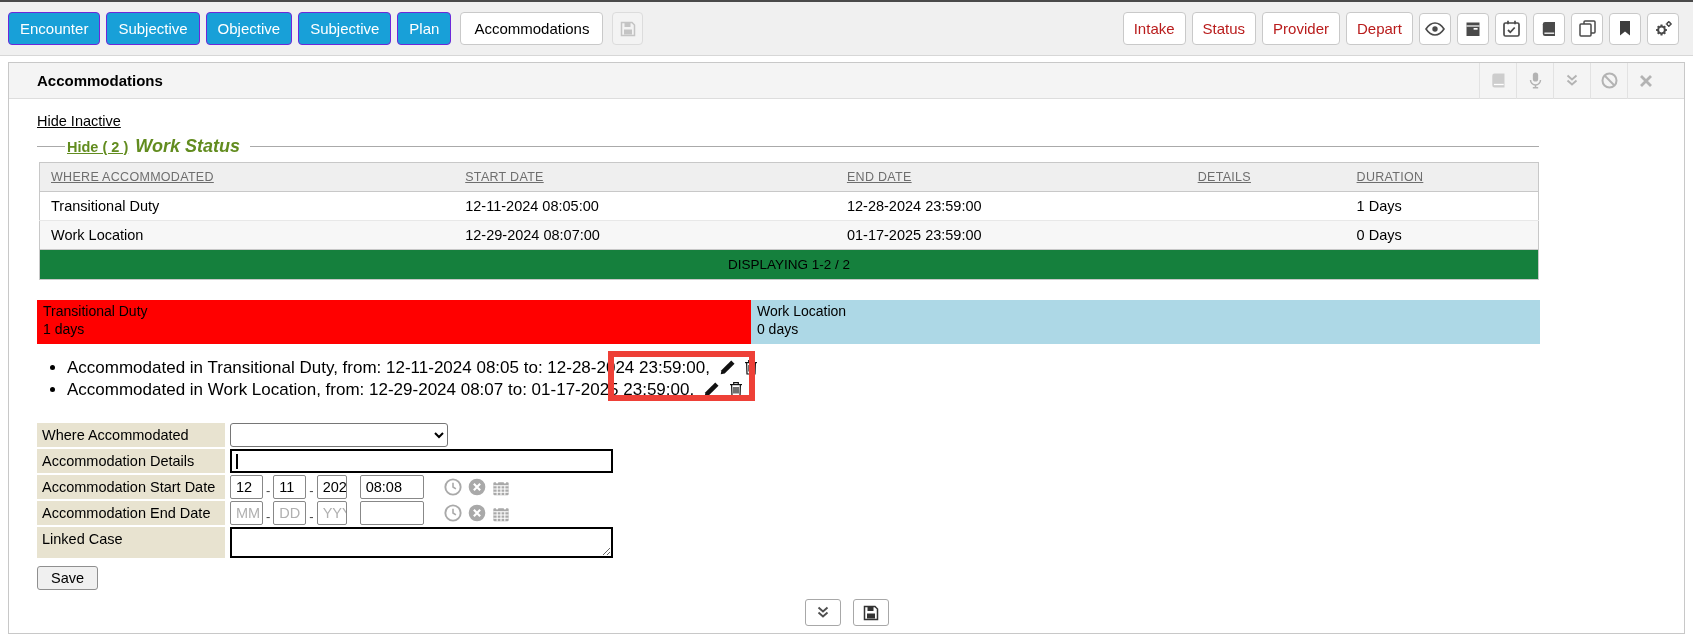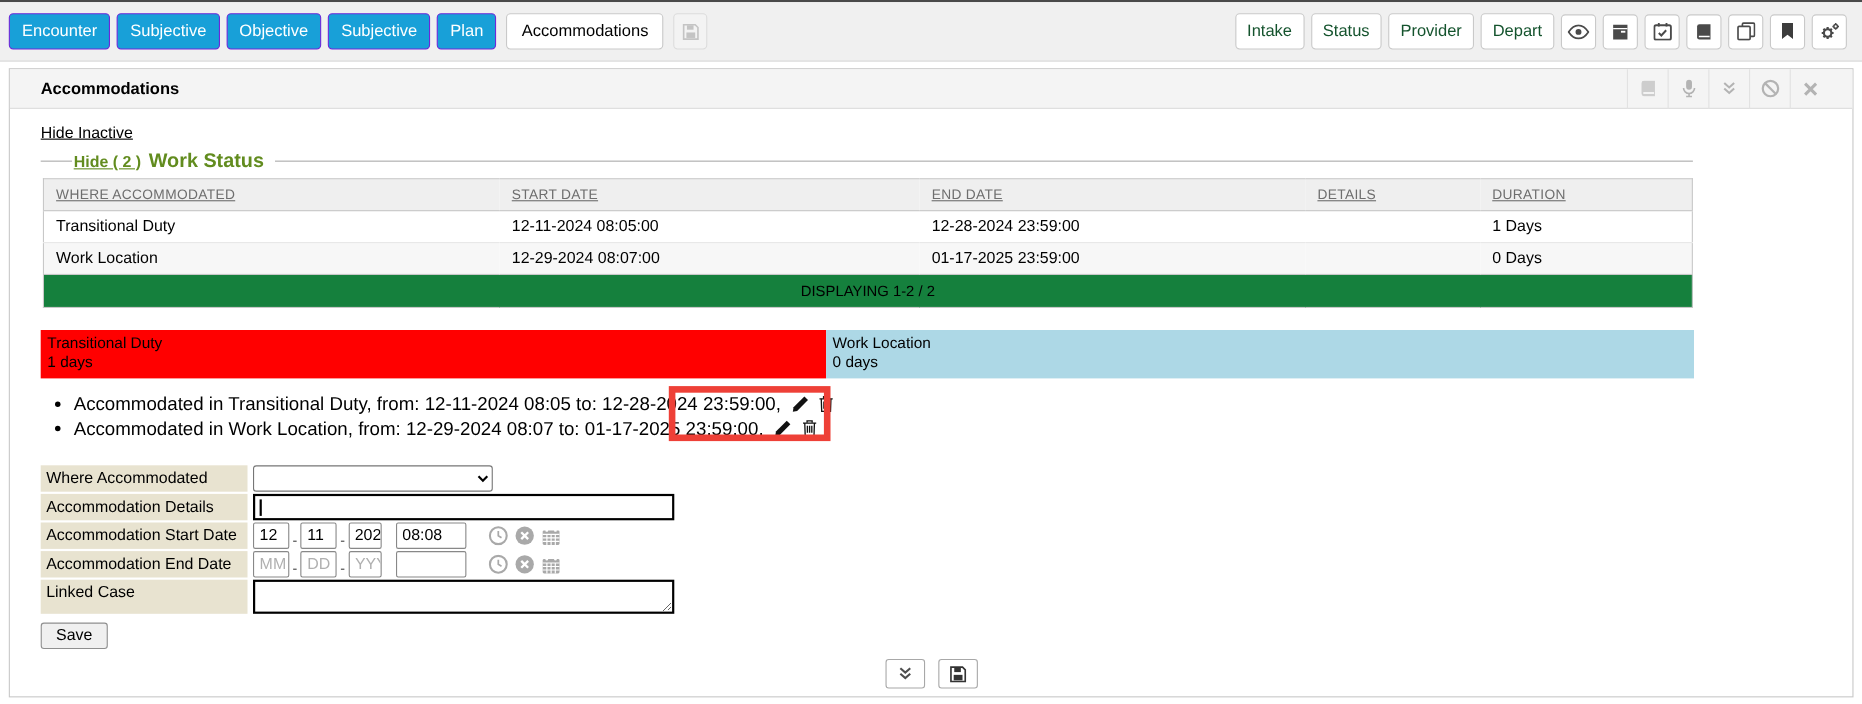--- a/index.html
+++ b/index.html
@@ -22,21 +22,21 @@
   .tab-btn {
     background:#fff; border:1px solid #c9c9c9; color:#000; font-size:15px;
     padding:7px 13px; border-radius:4px; margin-left:3px;
   }
   .tab-save-btn {
     background:#f3f3f3; border:1px solid #dcdcdc; color:#c4c4c4; border-radius:4px;
     width:31px; height:33px; display:flex; align-items:center; justify-content:center; margin-left:3px;
   }
   .tb-right { display:flex; align-items:center; gap:6px; }
   .role-btn {
-    background:#fff; border:1px solid #c9c9c9; color:#14532d; font-size:15px;
+    background:#fff; border:1px solid #c9c9c9; color:#b91c1c; font-size:15px;
     padding:7px 10px; border-radius:4px; font-family:"Liberation Sans",sans-serif;
   }
   .icon-btn {
     background:#fff; border:1px solid #c9c9c9; border-radius:4px; width:32px; height:32px;
     display:flex; align-items:center; justify-content:center; color:#4a4a4a;
   }
   
   .panel {
     margin:6px 8px 0 8px; border:1px solid #c8c8c8; background:#fff; height:572px; position:relative;
   }
@@ -52,21 +52,21 @@
   }
   .ph-icon.dim { color:#cdcdcd; }
   .content { padding:12px 28px 0 28px; }
   .hide-inactive {
     display:inline-block; color:#000; text-decoration:underline; font-size:14.5px; margin:2px 0 7px 0; cursor:pointer;
   }
   
   .ws-fieldset { margin:0; padding:0 0 0 2px; border:none; border-top:1px solid #aaa; width:1502px; }
   .ws-legend { padding:0 10px 0 2px; display:flex; align-items:baseline; gap:7px;margin-left:26px; }
   .hide-link { color:#628c1f; font-weight:bold; font-size:14.5px; text-decoration:underline; cursor:pointer; }
-  .ws-title { color:#628c1f; font-weight:bold; font-size:18px; }
+  .ws-title { color:#628c1f; font-weight:bold; font-size:18px;font-style:italic; }
   table.ws { width:1500px; border-collapse:collapse; margin-top:5px; border:1px solid #c8c8c8; }
   table.ws th {
     font-weight:normal; color:#6e6e6e; text-decoration:underline; font-size:12.5px; letter-spacing:.3px;
     text-align:left; padding:7px 0 7px 11px; background:#efefef; border-bottom:1px solid #c8c8c8; cursor:pointer;
   }
   table.ws td { font-size:14.5px; padding:6px 0 6px 11px; }
   table.ws tr.alt { background:#f7f7f7; }
   table.ws tbody tr + tr td { border-top:1px solid #e8e8e8; }
   table.ws .tfoot td {
     text-align:center; background:#15803d; border-top:1px solid #c8c8c8; font-size:13.5px; padding:7px 0;

